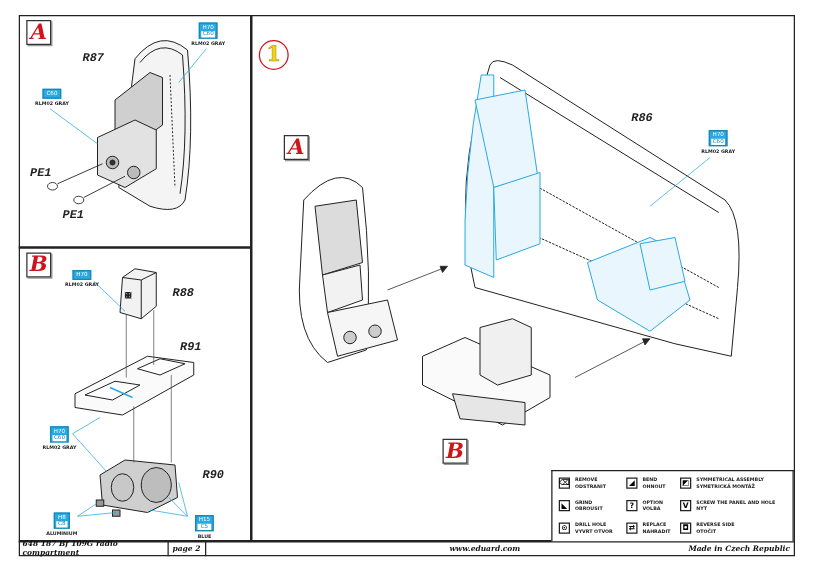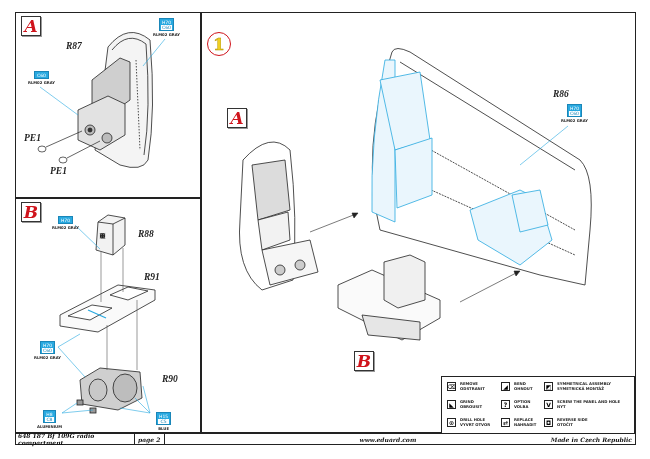--- a/index.html
+++ b/index.html
@@ -8,21 +8,21 @@
   .divider-v { position: absolute; left: 200px; top: 12px; width: 1.5px; height: 421px; background: #222; }
   .divider-h { position: absolute; left: 15px; top: 197px; width: 186px; height: 1.5px; background: #222; }
   .footer-line { position: absolute; left: 15px; top: 432px; width: 621px; height: 1.5px; background: #222; }
   .footer { position: absolute; left: 15px; top: 433px; width: 621px; height: 12px; display: flex; align-items: center; font-size: 6px; font-weight: bold; font-style: italic; color: #111; }
   .footer .f-title { width: 120px; padding-left: 3px; border-right: 1.5px solid #222; height: 100%; display:flex; align-items:center; box-sizing: border-box; }
   .footer .f-page { width: 30px; padding-left: 3px; border-right: 1.5px solid #222; height: 100%; display:flex; align-items:center; box-sizing: border-box; }
   .footer .f-url { flex: 1; text-align: center; padding-left: 60px; }
   .footer .f-made { padding-right: 4px; }
 
   .letter-box { position: absolute; width: 18px; height: 18px; border: 1.2px solid #333; background: #fff; color: #d0141c; font-weight: bold; font-style: italic; font-size: 17px; line-height: 18px; text-align: center; font-family: "DejaVu Serif", serif; box-shadow: 1px 1px 0 #999; }
-  .part-label { position: absolute; font-weight: bold; font-style: italic; font-size: 9.5px; color: #222; font-family: Liberation Serif, serif; }
+  .part-label { position: absolute; font-weight: bold; font-style: italic; font-size: 9.5px; color: #222; font-family: Liberation Mono, monospace; }
   .step-circle { position: absolute; left: 207px; top: 32px; width: 22px; height: 22px; border: 1.5px solid #d0141c; border-radius: 50%; color: #f0d020; font-weight: bold; font-size: 17px; line-height: 22px; text-align: center; -webkit-text-stroke: 0.4px #b09000; }
 
   .color-callout { position: absolute; display: flex; flex-direction: column; align-items: center; }
   .color-callout .codes { background: #29a9e0; color: #fff; font-family: "DejaVu Sans", sans-serif; font-size: 4.5px; line-height: 5px; padding: 0.5px 2px; text-align: center; border: 0.5px solid #1a86b8; }
   .color-callout .codes span { display: block; }
   .color-callout .codes .c2 { background: #fff; color: #1a86b8; margin: 0 -1px; padding: 0 1px; }
   .color-callout .cname { font-family: "DejaVu Sans", sans-serif; font-size: 3.8px; font-weight: bold; color: #222; white-space: nowrap; margin-top: 0.5px; }
 
   .legend { position: absolute; left: 441px; top: 376px; width: 194px; height: 57px; border: 1px solid #222; border-bottom: none; box-sizing: border-box; background: #fff; }
   .legend-item { position: absolute; display: flex; align-items: center; }
@@ -182,21 +182,21 @@
   <div class="codes">
     <span>H15</span>
     <span class="c2">C5</span>
   </div>
   <div class="cname">BLUE</div>
 </div>
 
 <div class="step-circle">1</div>
 <div class="letter-box" style="left:227px;top:108px;">A</div>
 <div class="letter-box" style="left:354px;top:351px;">B</div>
-<div class="part-label" style="left:505px;top:89px;margin-left:48px;">R86</div>
+<div class="part-label" style="left:505px;top:89px;">R86</div>
 <div class="color-callout" style="left:561px;top:104px;">
   <div class="codes">
     <span>H70</span>
     <span class="c2">C60</span>
   </div>
   <div class="cname">RLM02 GRAY</div>
 </div>
 
 <div class="legend">
   <div class="legend-item" style="left:5px;top:5px;">

